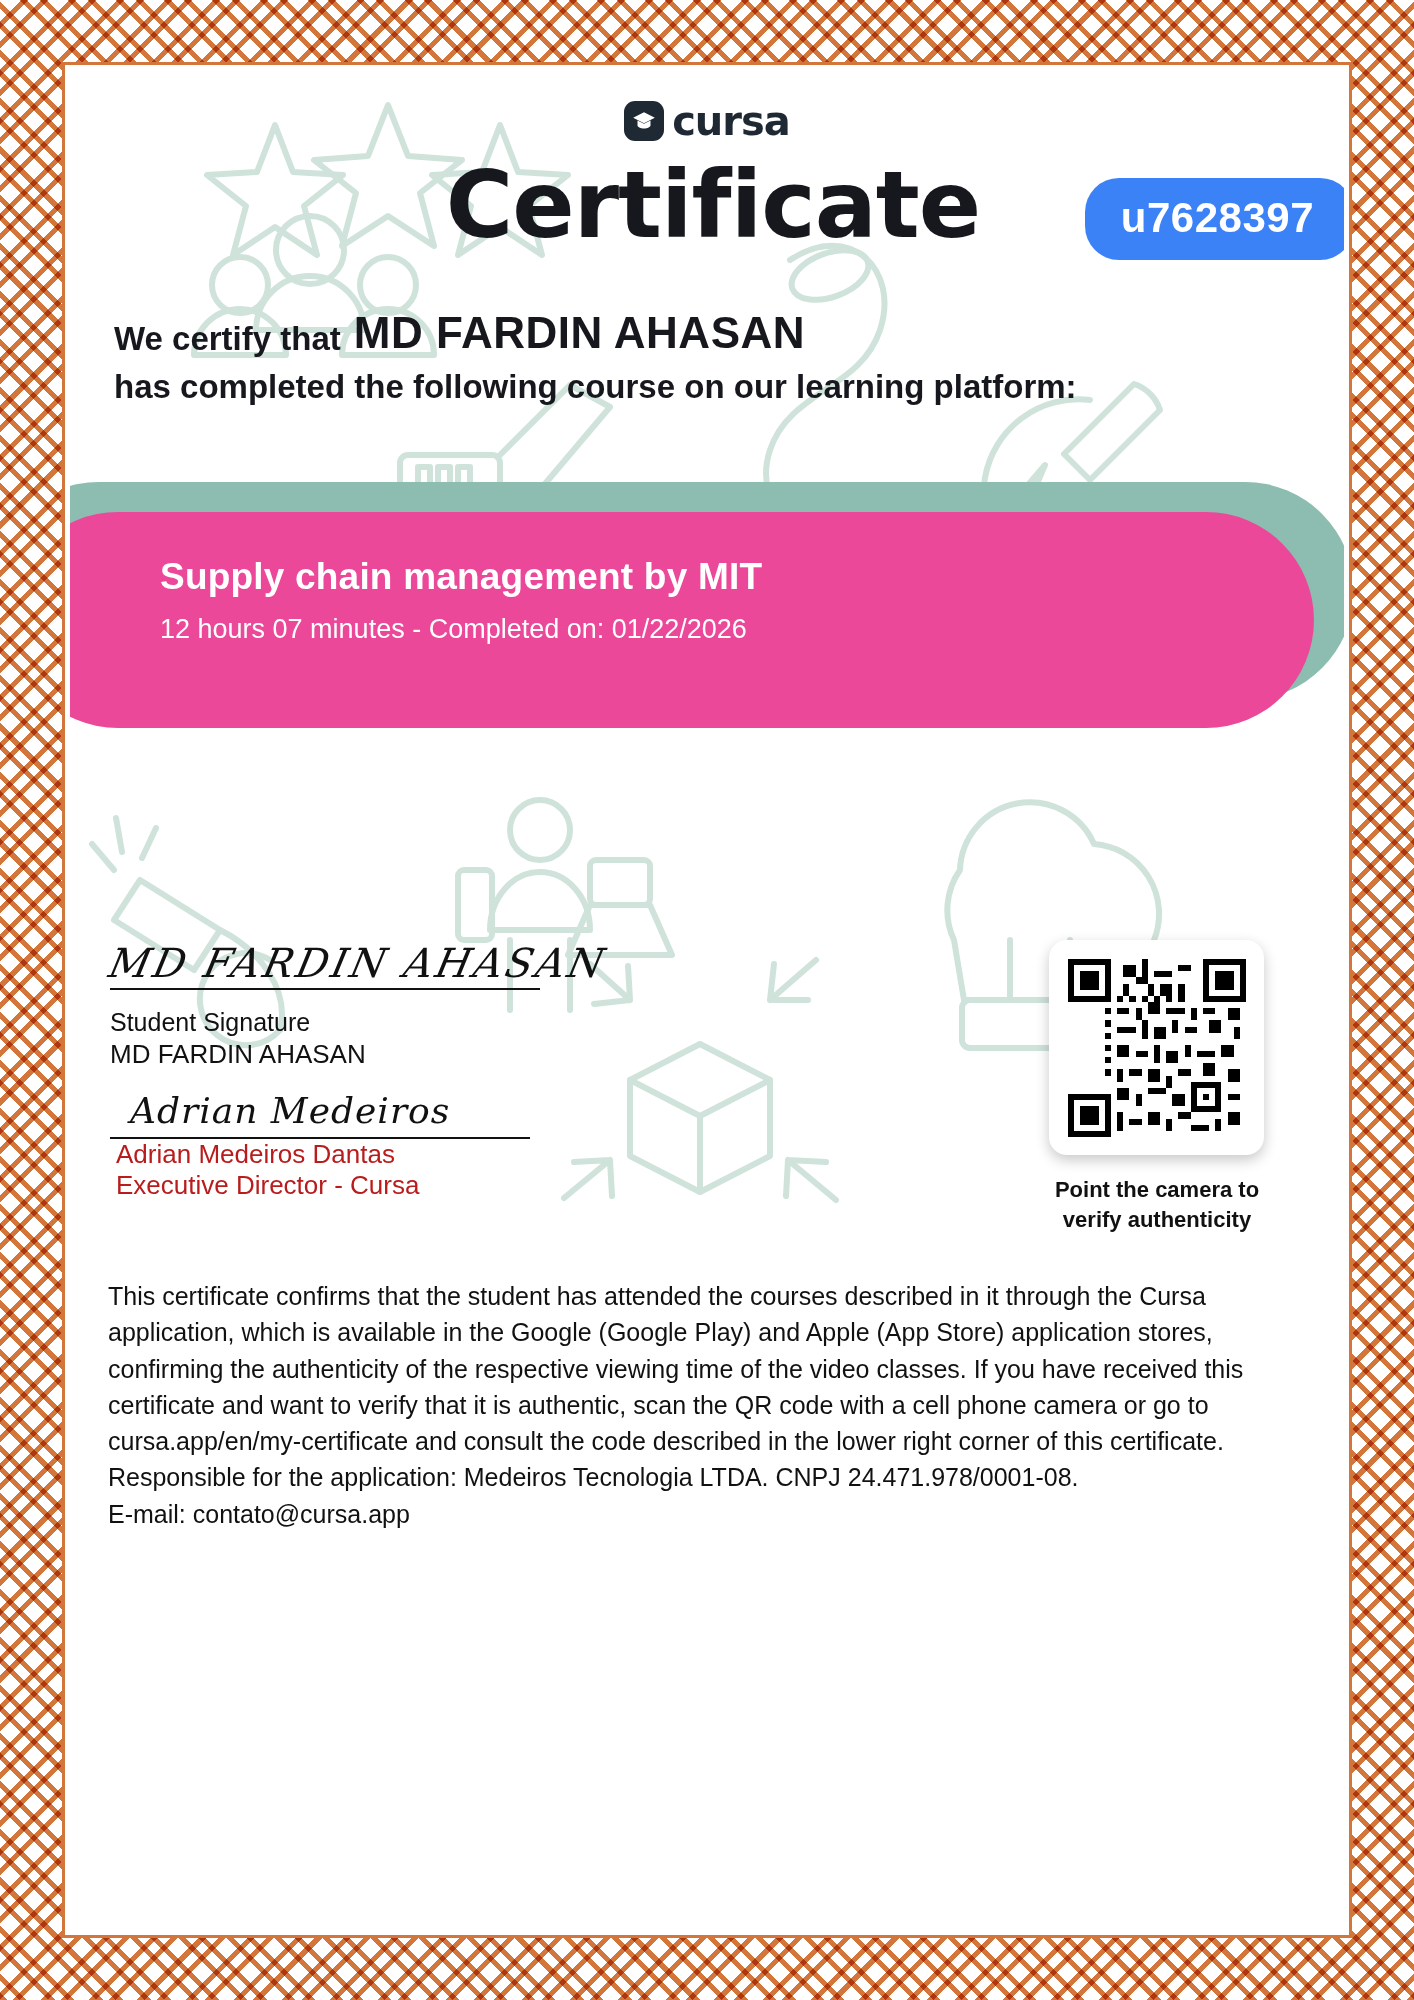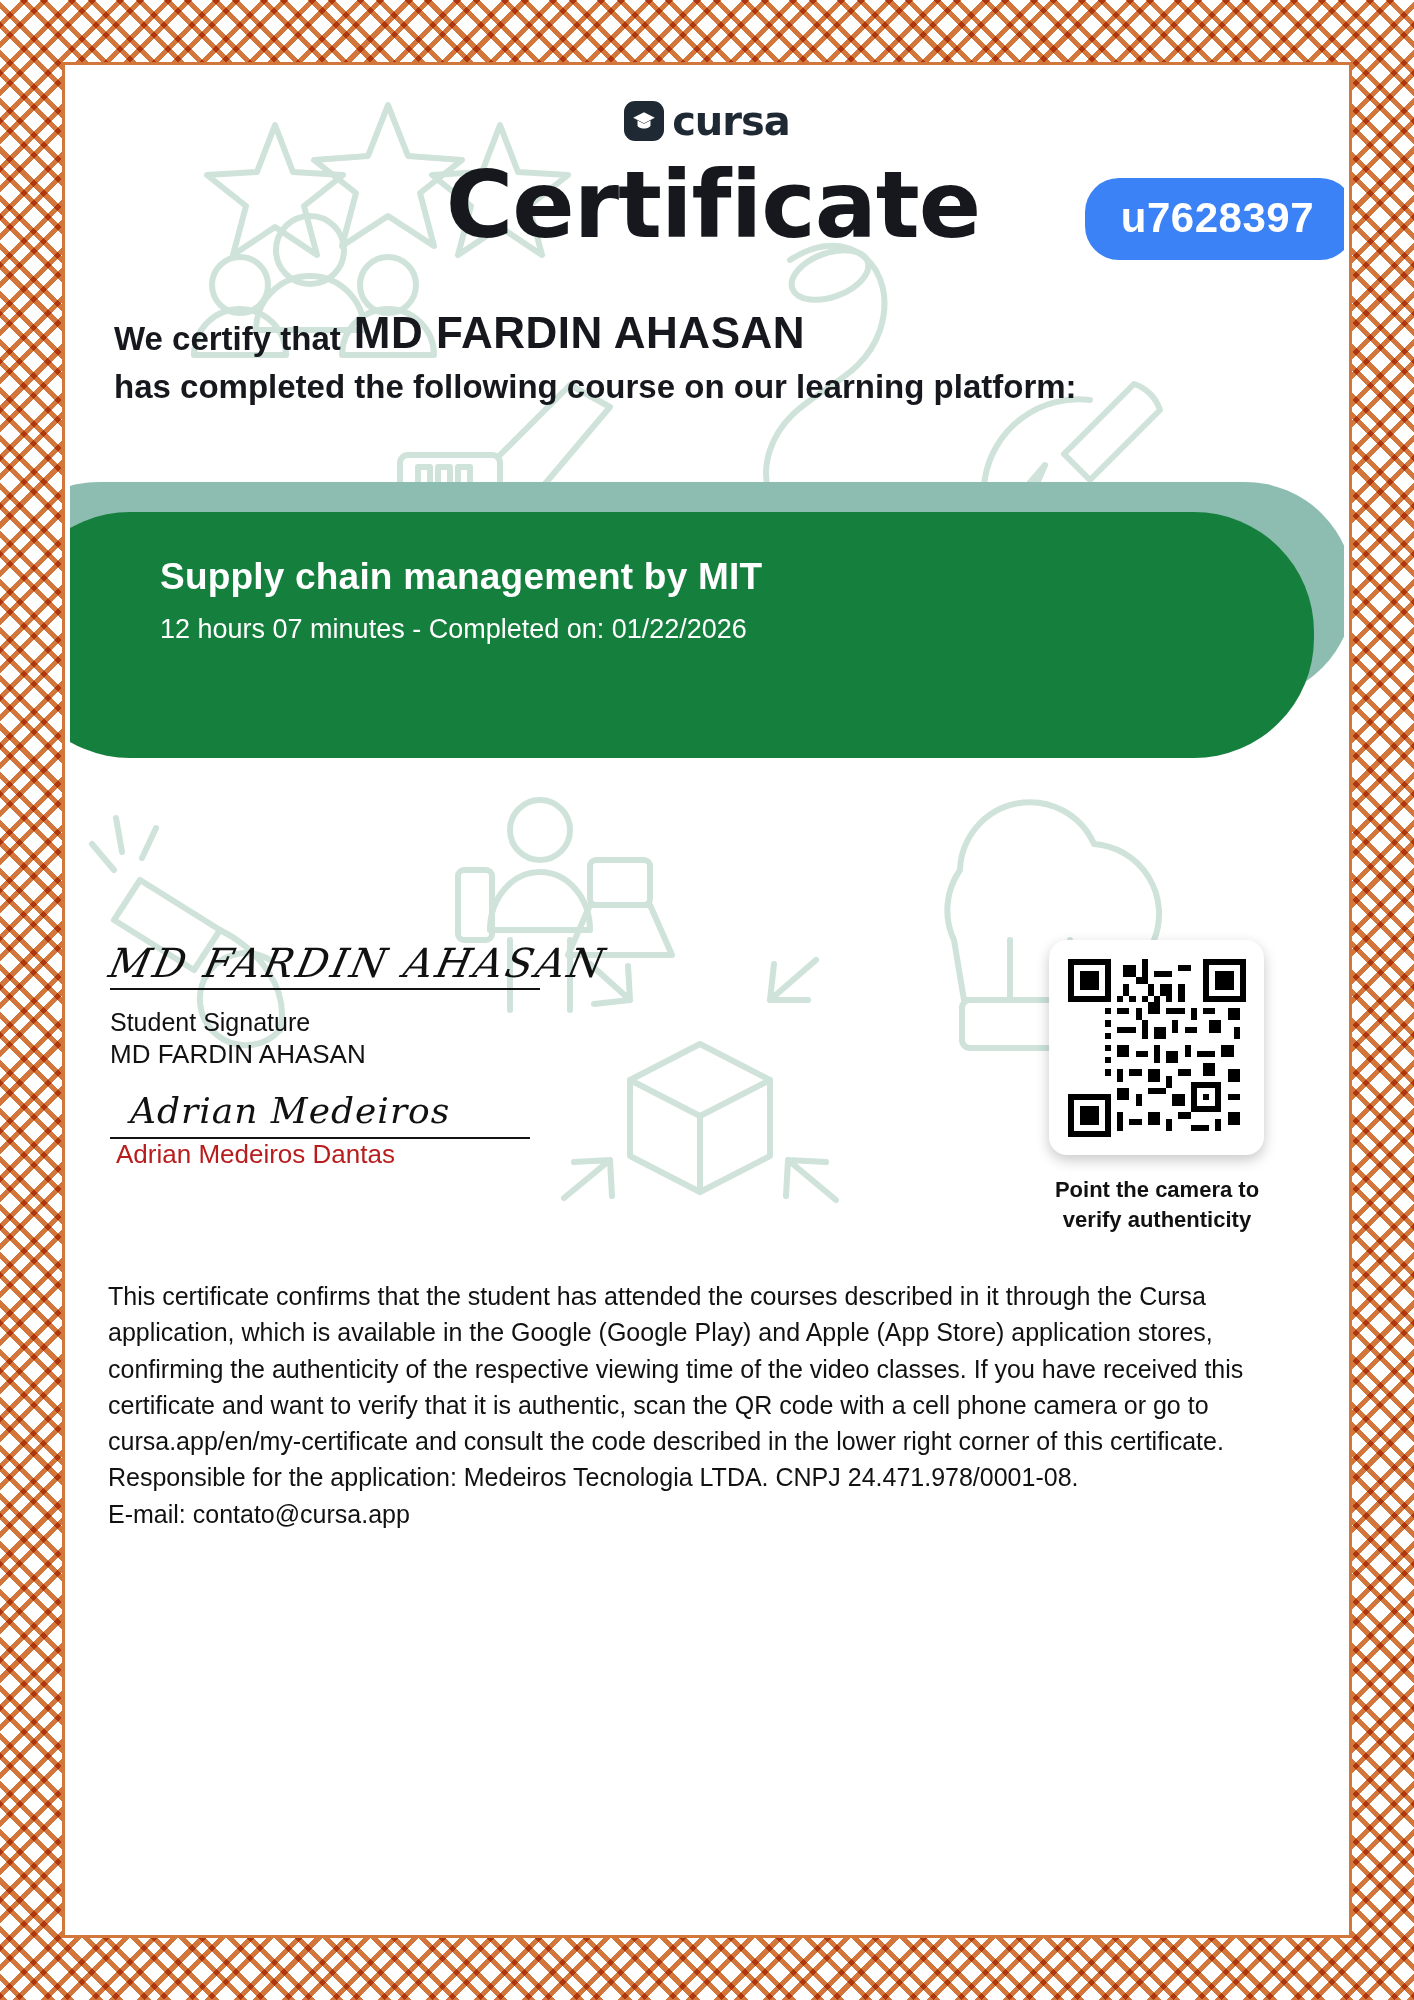--- a/index.html
+++ b/index.html
@@ -154,22 +154,22 @@
     left: 0; top: 0;
     width: 100%;
     height: 218px;
     background: #8cbdb0;
     border-radius: 120px;
   }
   .banner-front {
     position: absolute;
     left: 20px; top: 30px;
     width: calc(100% - 60px);
-    height: 246px;
-    background: #15803d;
+    height: 216px;
+    background: #ec4899;
     border-radius: 120px;
     box-sizing: border-box;
     padding: 44px 0 0 150px;
     color: #ffffff;
   }
   .course-title {
     font-size: 37px;
     font-weight: 700;
     letter-spacing: 0.2px;
   }
@@ -376,20 +376,21 @@
       <div class="sig-script">MD FARDIN AHASAN</div>
       <div class="sig-rule"></div>
       <div class="sig-label">Student Signature</div>
       <div class="sig-name">MD FARDIN AHASAN</div>
     </div>
 
     <div class="sig-block2">
       <div class="sig-script2">Adrian Medeiros</div>
       <div class="sig-rule2"></div>
       <div class="sig-line">Adrian Medeiros Dantas</div>
+      <div class="sig-line">Executive Director - Cursa</div>
     </div>
 
     <div class="qr-card">
       <svg width="178" height="178" viewBox="0 0 29 29" shape-rendering="crispEdges">
         <rect width="29" height="29" fill="#ffffff"></rect>
         <g fill="#000000">
 
           <rect x="0" y="0" width="7" height="1"></rect>
             <rect x="0" y="6" width="7" height="1"></rect>
           <rect x="0" y="0" width="1" height="7"></rect>

